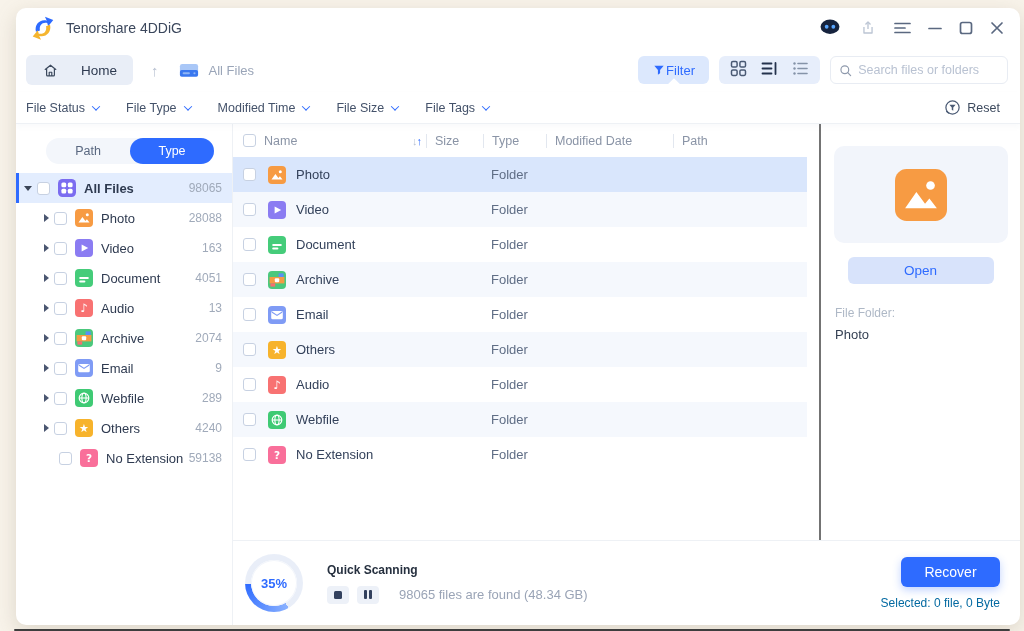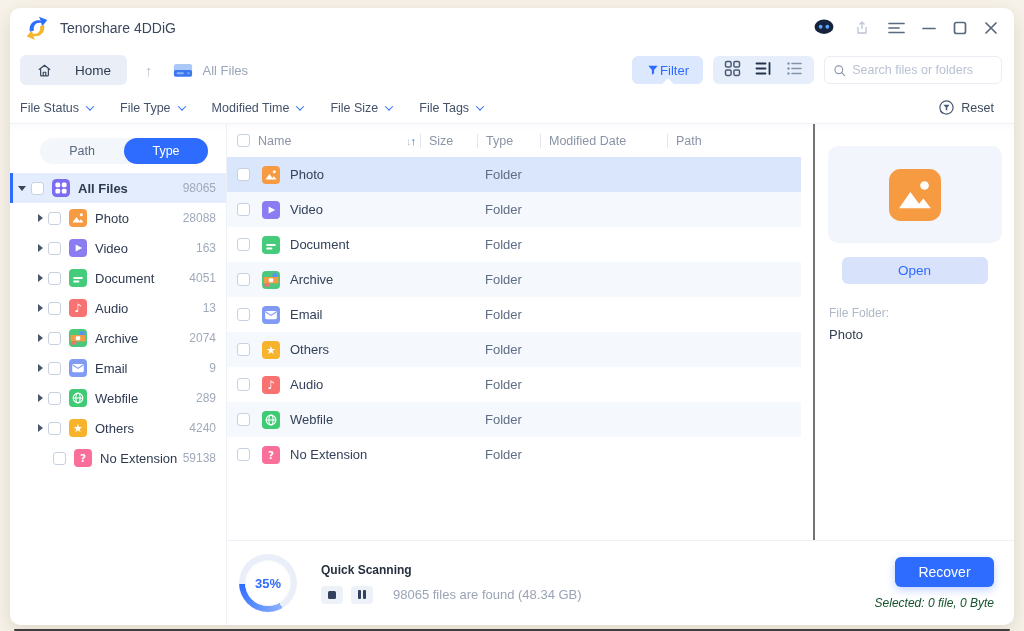--- a/index.html
+++ b/index.html
@@ -1,18 +1,18 @@
 <!DOCTYPE html>
 <html><head>
 <meta charset="utf-8">
 <style>
   * { margin:0; padding:0; box-sizing:border-box; }
   html,body { width:1024px; height:631px; font-family:"Liberation Sans","DejaVu Sans",sans-serif; }
   .frame { position:relative; width:1024px; height:631px; background:#f8f3ea; overflow:hidden; }
-  .window { position:absolute; left:10px; top:8px; width:1004px; height:617px; background:#fff;
+  .window { position:absolute; left:16px; top:8px; width:1004px; height:617px; background:#fff;
             border-radius:10px; overflow:hidden; box-shadow:0 6px 20px rgba(150,140,120,.28); display:flex; flex-direction:column; }
   .bottom-line { position:absolute; left:14px; right:14px; bottom:0; height:2px; background:#3e3e3e; border-radius:2px; }
 
   
   .titlebar { height:40px; display:flex; align-items:center; padding:0 16px 0 14px; flex:0 0 auto; }
   .logo { width:26px; height:26px; }
   .app-title { margin-left:10px; font-size:14px; font-weight:500; color:#3b475c; }
   .win-controls { margin-left:auto; display:flex; align-items:center; gap:17px; }
   .wc { display:flex; align-items:center; justify-content:center; cursor:default; }
 
@@ -97,21 +97,21 @@
   .scan-info { margin-left:24px; }
   .scan-title { font-size:12px; font-weight:700; color:#26303f; }
   .scan-ctrls { margin-top:9px; display:flex; align-items:center; }
   .mini-btn { width:22px; height:18px; background:#edf1f8; border-radius:4px; display:flex; align-items:center; justify-content:center; margin-right:8px; }
   .stop-sq { width:8px; height:8px; background:#33415e; border-radius:1.5px; }
   .pause-bars { display:flex; gap:2.5px; }
   .pause-bars i { width:2.5px; height:9px; background:#33415e; border-radius:1px; }
   .found-text { margin-left:12px; font-size:13px; color:#9aa4b6; }
   .sb-right { margin-left:auto; display:flex; flex-direction:column; align-items:flex-end; }
   .recover-btn { width:99px; height:30px; background:#2e6bff; border:none; border-radius:6px; color:#fff; font-size:14px; font-family:inherit; display:flex; align-items:center; justify-content:center; box-shadow:0 3px 8px rgba(46,107,255,.3); }
-  .selected-text { margin-top:9px; font-size:12px; color:#14532d;font-style:italic; }
+  .selected-text { margin-top:9px; font-size:12px; color:#0369a1; }
 </style>
 </head>
 <body>
 
 <div class="frame">
   <div class="window">
 
     <div class="titlebar">
       <svg class="logo" viewBox="0 0 24 24">
         <path d="M5.5 15.5 C3.8 8.5 9.5 3.5 15.5 5.2 L13.8 1.6 L21.5 4.6 L16.8 10.4 L15.9 7.3 C11.4 6.2 8.2 9.6 9.2 14.2 Z" fill="#2e6bff"></path>

